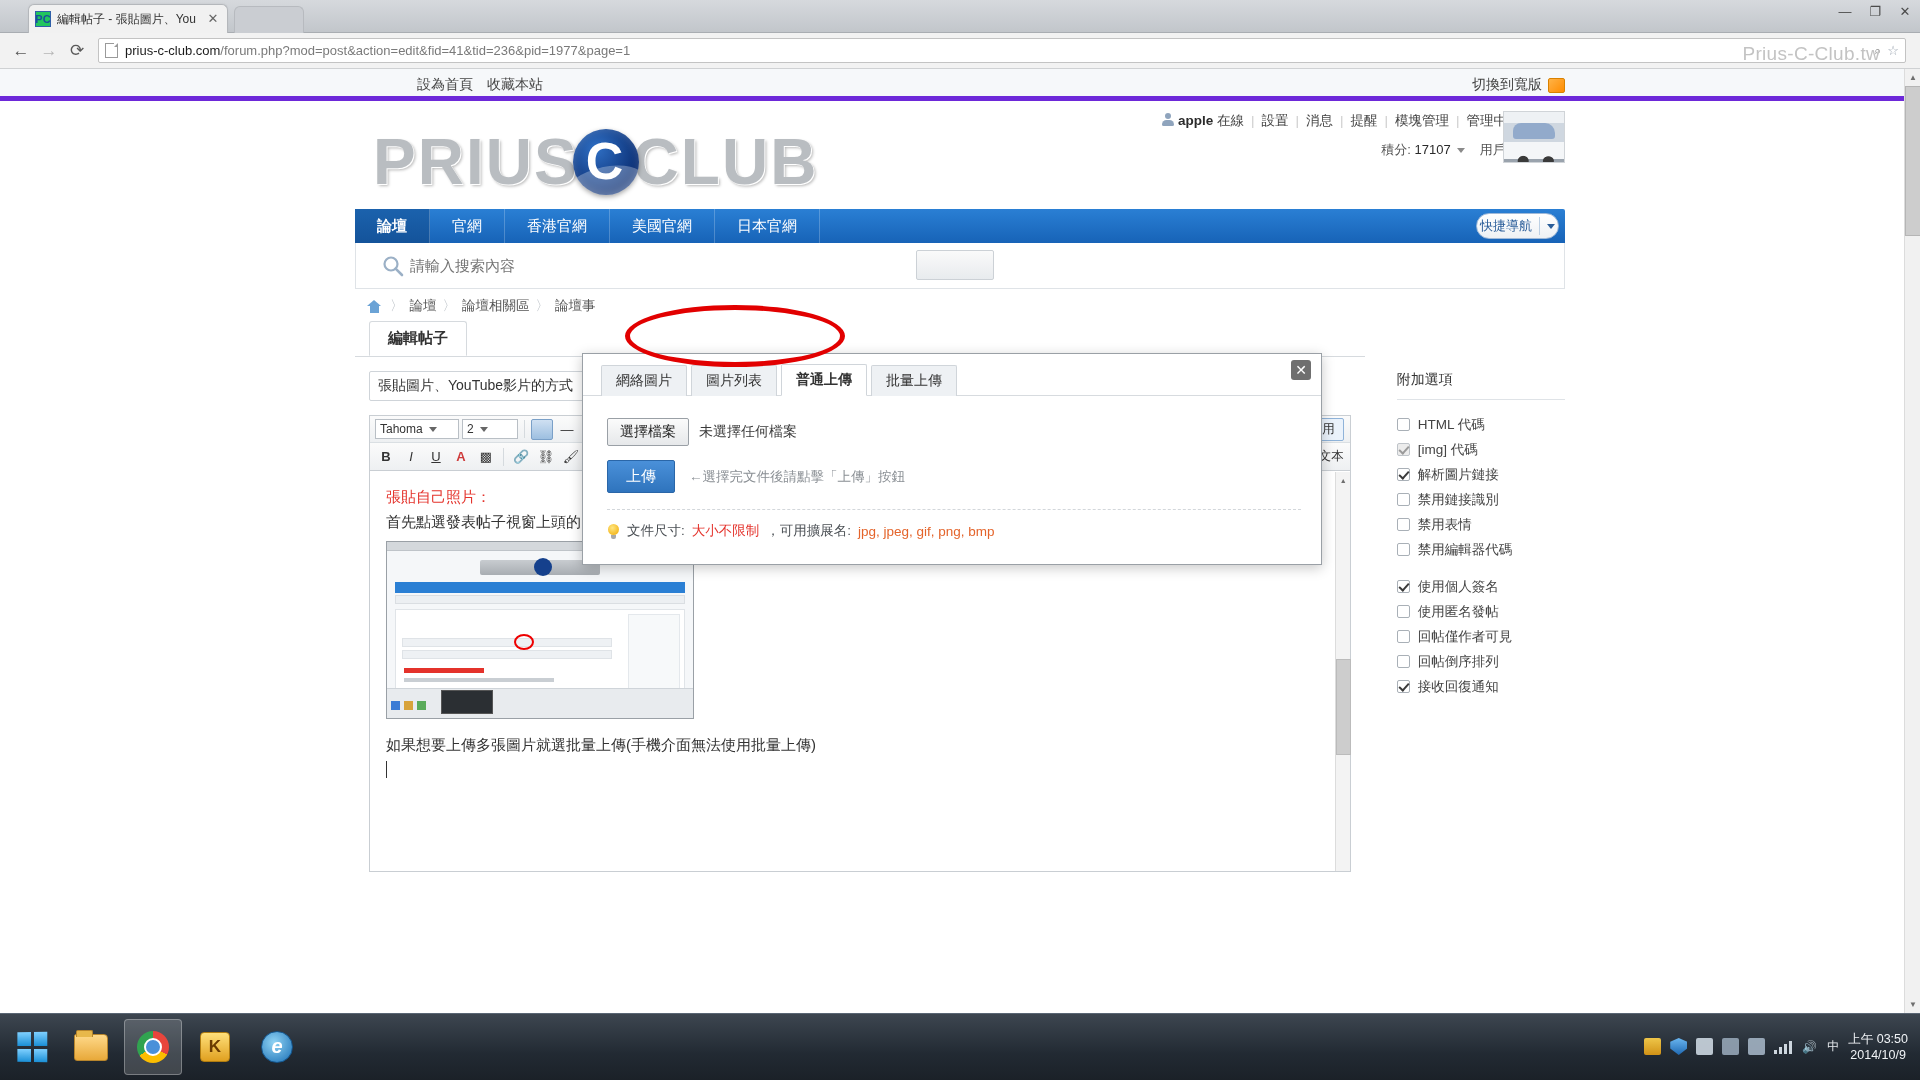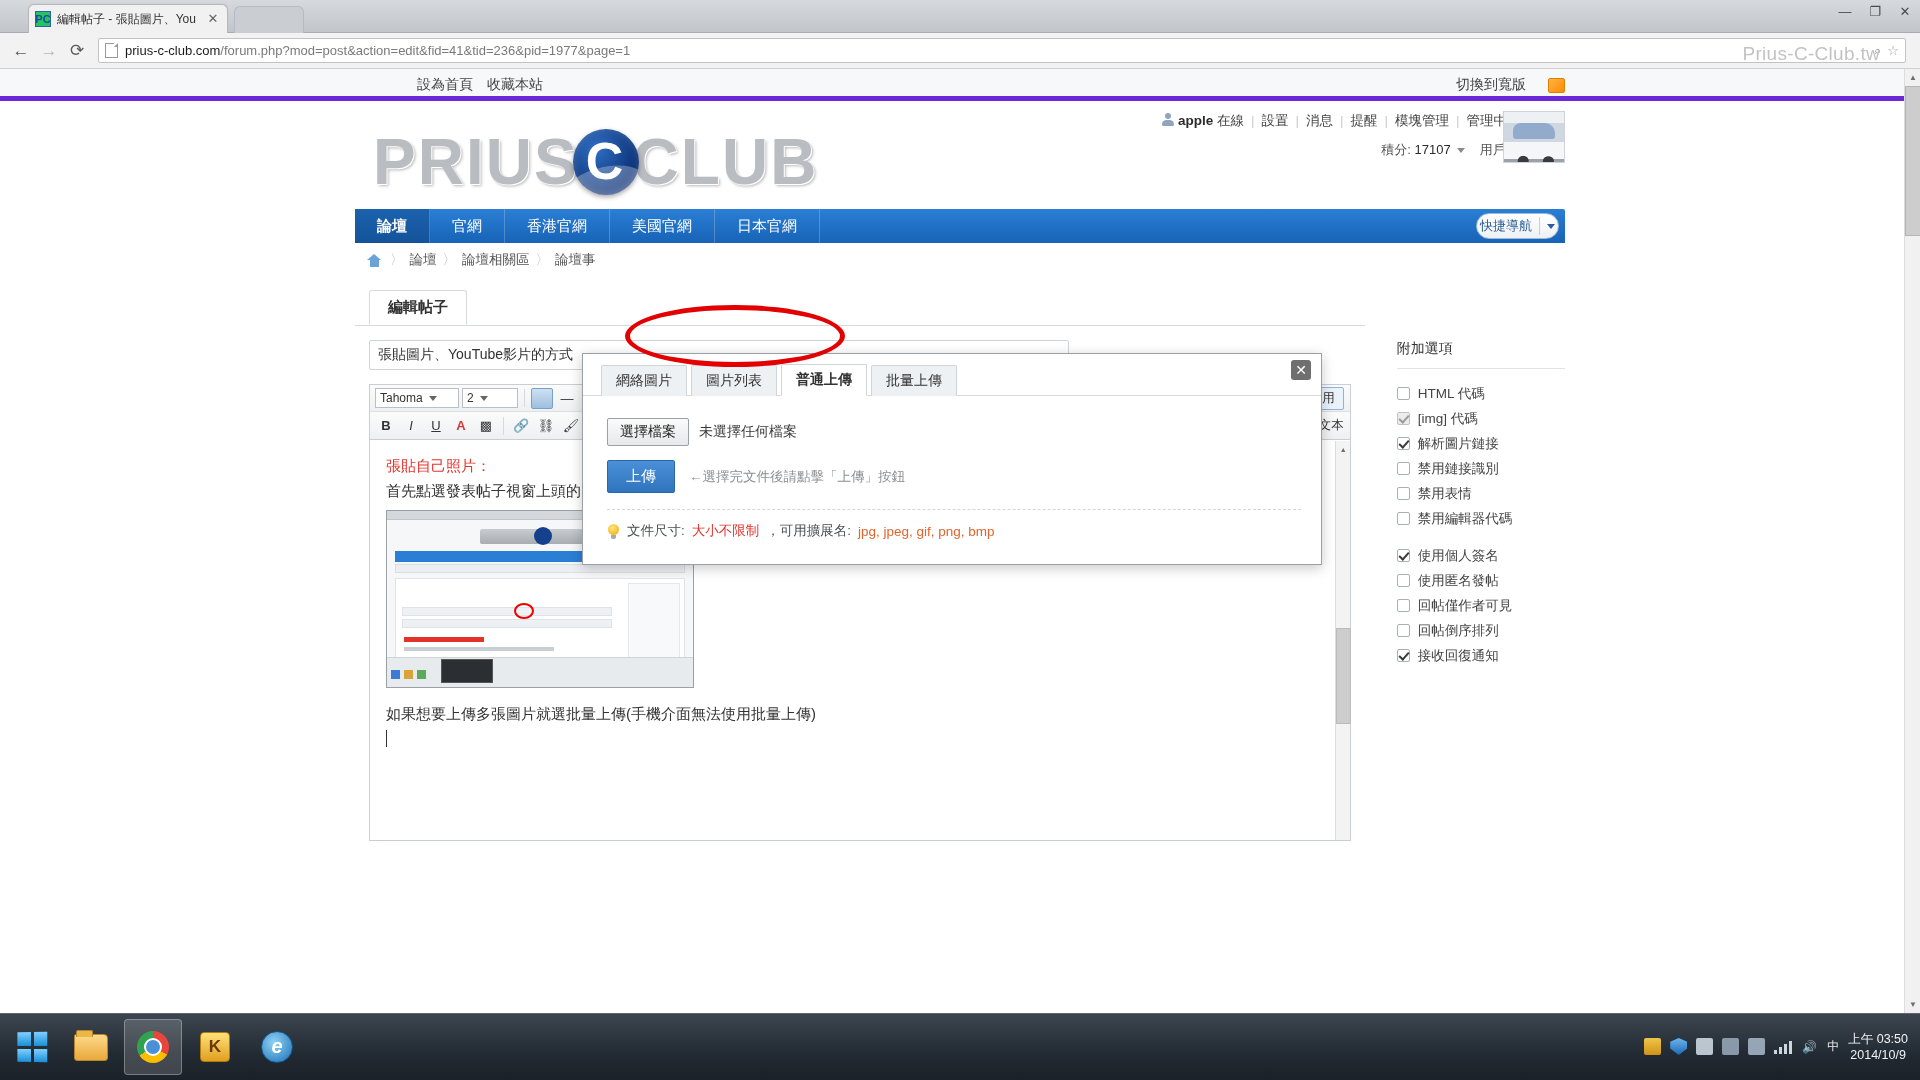--- a/index.html
+++ b/index.html
@@ -123,21 +123,21 @@
     position: relative;
   }
   .topbar-inner {
     width: 1210px; margin: 0 auto; height: 32px;
     display: flex; align-items: center; position: relative;
   }
   .topbar-links { display: flex; gap: 14px; font-size: 14px; color: #444; margin-left: 62px;}
   .topbar-links span { cursor: pointer; }
   .topbar-right {
     position: absolute; right: 0; display: flex; align-items: center;
-    gap: 22px; font-size: 14px; color: #444;
+    gap: 6px; font-size: 14px; color: #444;
   }
   .switch-icon {
     width: 17px; height: 15px; background: linear-gradient(135deg,#ffb347,#ff8c00);
     border: 1px solid #d98100; border-radius: 2px; display: inline-block;
   }
 
   
   .site-header { width: 1210px; margin: 0 auto; height: 108px; position: relative; }
   .logo {
     position: absolute; left: 18px; top: 24px;
@@ -270,21 +270,21 @@
     border-bottom: 6px solid #6ba3d6;
   }
   .crumb-home:after {
     content: ""; position: absolute; left: 3px; top: 6px; width: 9px; height: 7px;
     background: #6ba3d6;
   }
   .crumb-sep { color: #b9bfc5; }
   .breadcrumb span.crumb { cursor: pointer; }
 
   
-  .content { width: 1210px; margin: 15px auto; position: relative; display: flex; gap: 12px; }
+  .content { width: 1210px; margin: 0 auto; position: relative; display: flex; gap: 12px; }
   .left-col { width: 1020px; position: relative; }
   .right-col { width: 190px; padding-left: 20px; padding-top: 48px; }
 
   .tabstrip-post {
     height: 34px; display: flex; align-items: flex-end;
     border-bottom: 1px solid #d6dade; padding-left: 14px;
   }
   .post-tab {
     padding: 7px 18px; font-size: 15px; color: #333;
     border: 1px solid #d6dade; border-bottom: 1px solid #fff;
@@ -632,20 +632,30 @@
         <div class="navitem">美國官網</div>
         <div class="navitem">日本官網</div>
         <div class="quicknav">
           <span>快捷導航</span>
           <span class="qsep"></span>
           <span class="qcaret"></span>
         </div>
       </div>
     </div>
 
+    <div class="searchrow">
+      <span class="search-icon-wrap">
+        <svg width="22" height="22" viewBox="0 0 22 22">
+            <circle cx="9" cy="9" r="6.5" fill="none" stroke="#9bb0c6" stroke-width="2.2"></circle>
+            <line x1="13.6" y1="13.6" x2="20" y2="20" stroke="#9bb0c6" stroke-width="2.6" stroke-linecap="round"></line>
+          </svg>
+      </span>
+      <input class="search-input" placeholder="請輸入搜索內容" style="">
+      <div class="search-btn"></div>
+    </div>
 
     <div class="breadcrumb">
       <span class="crumb-home"></span>
       <span class="crumb-sep">〉</span>
       <span class="crumb">論壇</span>
       <span class="crumb-sep">〉</span>
       <span class="crumb">論壇相關區</span>
       <span class="crumb-sep">〉</span>
       <span class="crumb">論壇事</span>
     </div>

